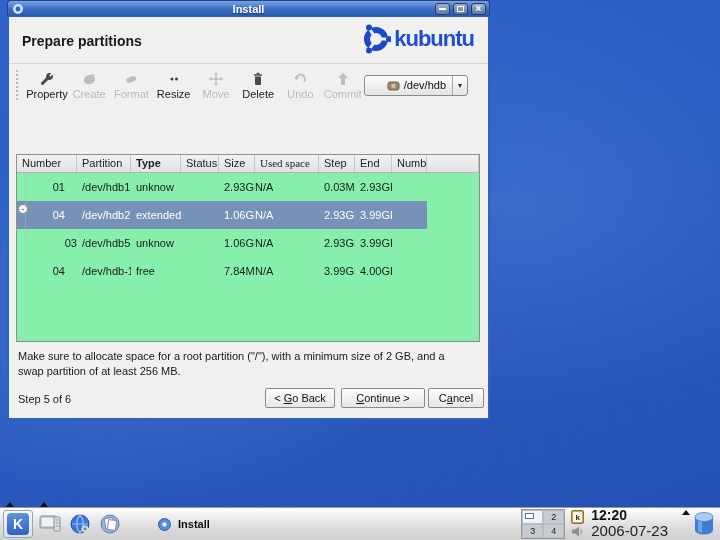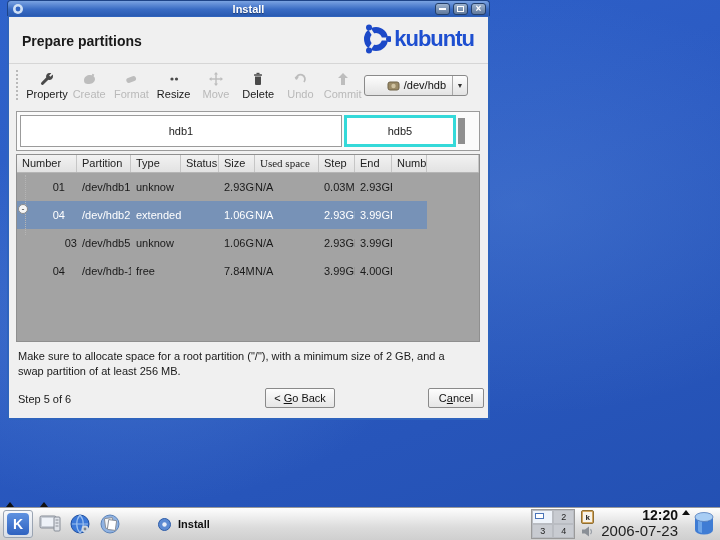--- a/index.html
+++ b/index.html
@@ -55,25 +55,25 @@
   .pseg { background:#fff; border:1px solid #9b9b9b; margin:1px; display:flex; align-items:center;
     justify-content:center; font-size:11px; color:#222; }
   .pseg.sel { border:3px solid #35d9d9; }
   .pseg.free { background:#8f8f8f; border:none; margin:4px 1px; }
   .pseg-1 { flex:0 0 322px; }
   .pseg-2 { flex:0 0 112px; }
   .pseg-3 { flex:0 0 7px; }
 
   
   .ptable { position:absolute; left:7px; top:137px; width:464px; height:188px;
-    background:#a3a3a3; border:1px solid #8f8f8f; overflow:hidden; }
+    background:#86efac; border:1px solid #8f8f8f; overflow:hidden; }
   .thead { display:flex; height:18px; background:linear-gradient(#f2f2f2,#e2e2e2);
     border-bottom:1px solid #b5b5b5; font-size:11px; color:#222; }
   .thead span { padding:2px 0 0 5px; border-right:1px solid #c6c6c6; overflow:hidden; white-space:nowrap; }
-  .h-num{width:60px;} .h-part{width:54px;} .h-type{width:50px;} .h-status{width:38px;}
+  .h-num{width:60px;} .h-part{width:54px;} .h-type{width:50px;font-weight:bold;} .h-status{width:38px;}
   .h-size{width:36px;} .h-used{width:64px;font-family:Liberation Serif, serif;} .h-start{width:36px;} .h-end{width:37px;}
   .h-label{width:35px;} .h-fill{flex:1; border-right:none;}
   .tbody { position:relative; }
   .treeline { position:absolute; left:8px; top:2px; height:60px; border-left:1px dotted #b5b5b5; }
   .trow { display:flex; height:28px; width:410px; font-size:11px; color:#1a1a1a; align-items:center; }
   .trow.sel { background:#7792b7; color:#fff; }
   .trow span { white-space:nowrap; overflow:hidden; }
   .c-gut { width:16px; height:100%; position:relative; }
   .expander { position:absolute; left:1px; top:3px; width:10px; height:10px; border:1px solid #8a8a8a;
     border-radius:50%; background:#f5f5f5; color:#444; font-size:9px; line-height:8px; text-align:center; }
@@ -117,21 +117,21 @@
     border:1px solid #9a9a9a; margin-right:6px; }
   .pcell { border:1px solid #b9bcc2; background:#c8cbd1; font-size:9px; color:#222;
     display:flex; align-items:center; justify-content:center; position:relative; }
   .pcell.active { background:#eef3fa; }
   .pwin { position:absolute; left:2px; top:2px; width:9px; height:6px; background:#fff; border:1px solid #4a74b8; }
   .tray { display:flex; flex-direction:column; justify-content:center; gap:1px; margin-right:6px; }
   .klipper { width:13px; height:14px; background:#d2a55e; border:1px solid #8f6f32; border-radius:2px;
     display:flex; align-items:center; justify-content:center; }
   .klipper-inner { width:9px; height:10px; background:#f6f2e8; font-size:8px; font-weight:bold; color:#222;
     display:flex; align-items:center; justify-content:center; }
-  .clockblock { text-align:right; margin-right:14px; line-height:1.1; }
+  .clockblock { text-align:left; margin-right:24px; line-height:1.1; }
   .clock-time { font-size:14px; font-weight:bold; color:#111; }
   .clock-date { font-size:15px; color:#222; }
   .device { width:24px; height:28px; margin-right:4px; }
 </style>
 </head>
 <body>
 
 <div class="screen">
 
   <div class="window">
@@ -249,29 +249,20 @@
             <svg width="13" height="11" viewBox="0 0 13 11">
               <rect x="1" y="2" width="11" height="8" rx="2" fill="#9a8a66" stroke="#6f6247" stroke-width="1"></rect>
               <circle cx="6.5" cy="6" r="2.2" fill="#cfc2a0"></circle>
             </svg>
             <span>/dev/hdb</span>
           </span>
           <span class="device-arrow">▼</span>
         </div>
       </div>
 
-      <div class="partbar">
-        <div class="pseg pseg-1">
-          <span>hdb1</span>
-        </div>
-        <div class="pseg pseg-2 sel">
-          <span>hdb5</span>
-        </div>
-        <div class="pseg pseg-3 free"></div>
-      </div>
 
       <div class="ptable">
         <div class="thead">
           <span class="h-num">Number</span>
           <span class="h-part">Partition</span>
           <span class="h-type">Type</span>
           <span class="h-status">Status</span>
           <span class="h-size">Size</span>
           <span class="h-used">Used space</span>
           <span class="h-start">Step</span>
@@ -337,20 +328,23 @@
           </div>
         </div>
       </div>
 
       <div class="note">Make sure to allocate space for a root partition ("/"), with a minimum size of 2 GB, and a swap partition of at least 256 MB.</div>
 
       <div class="step">Step 5 of 6</div>
       <button class="btn btn-back">
           <span><span>&lt; </span><span class="u">G</span><span>o Back</span></span>
         </button>
+      <button class="btn btn-cont">
+          <span><span></span><span class="u">C</span><span>ontinue &gt;</span></span>
+        </button>
       <button class="btn btn-cancel">
           <span><span>C</span><span class="u">a</span><span>ncel</span></span>
         </button>
     </div>
   </div>
 
   <div class="taskbar">
     <span class="tri tri-k"></span>
     <span class="tri tri-2"></span>
 

